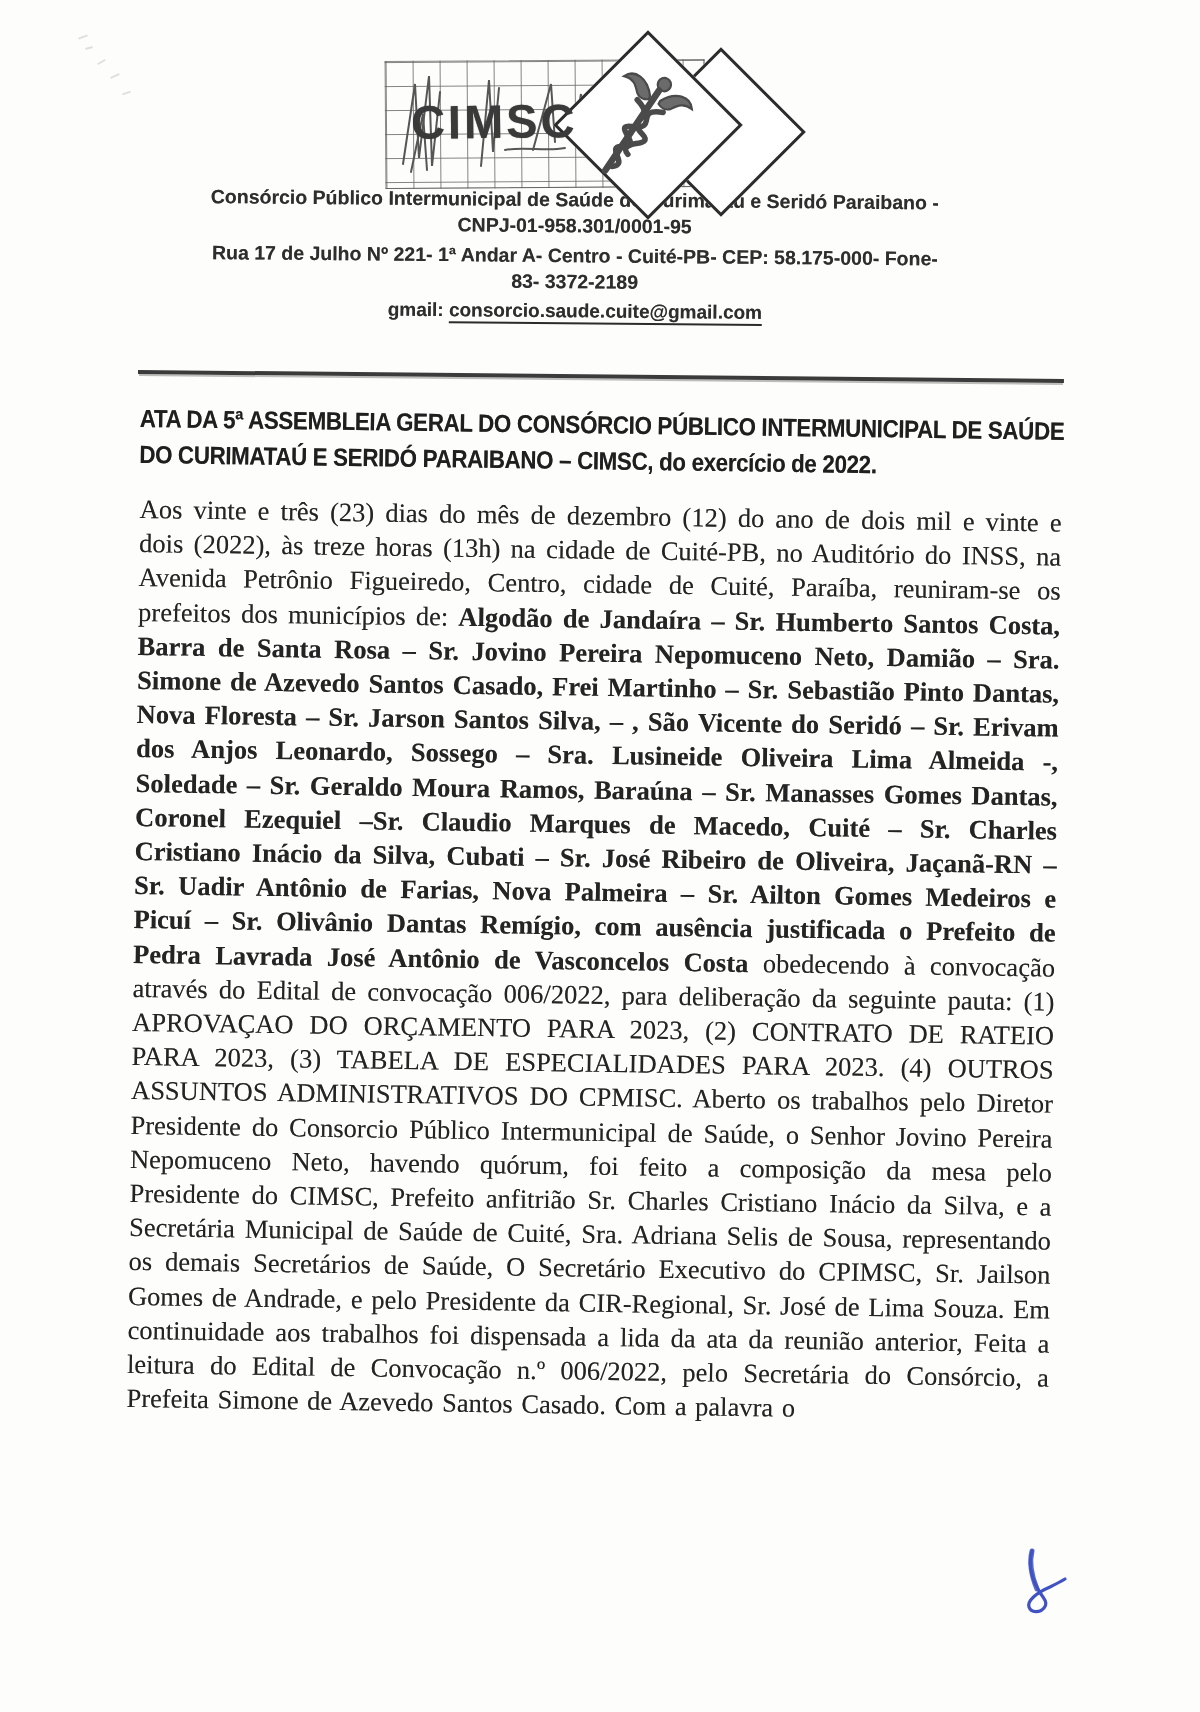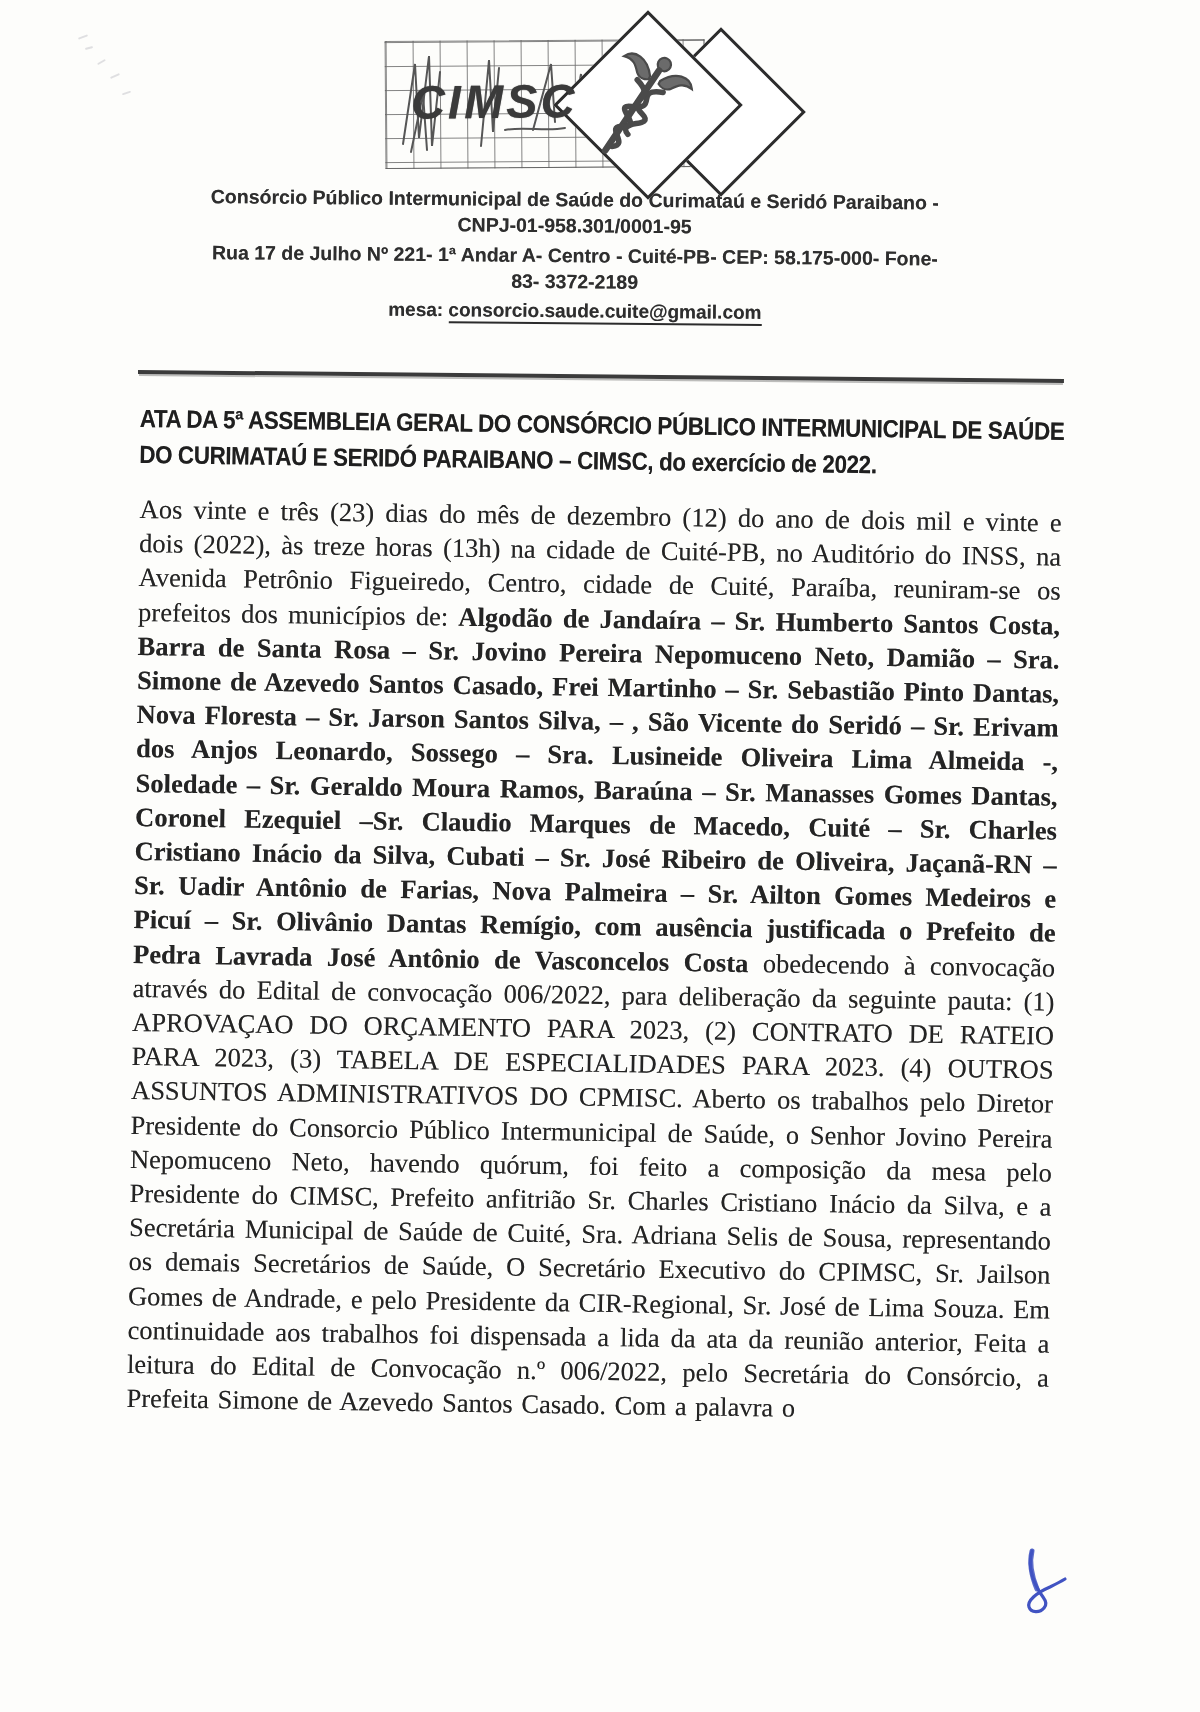--- a/index.html
+++ b/index.html
@@ -3,21 +3,21 @@
 <meta charset="utf-8">
 <style>
   html,body{margin:0;padding:0;}
   body{width:1200px;height:1712px;background:#e9e9e9;font-family:"Liberation Sans",sans-serif;}
   .sheet{position:absolute;left:0;top:0;width:1200px;height:1712px;background:#fdfdfb;overflow:hidden;}
 
   
   .pencil-mark{position:absolute;background:#c6c6cc;opacity:.55;height:2px;border-radius:2px;}
 
   
-  .logo{position:absolute;left:385px;top:34px;width:430px;height:145px;font-style:italic;}
+  .logo{position:absolute;left:385px;top:54px;width:430px;height:145px;}
   .logo-grid{position:absolute;left:0;top:6px;width:318px;height:126px;
     background:
       repeating-linear-gradient(to right, rgba(110,110,110,.85) 0 1px, transparent 1px 27px),
       repeating-linear-gradient(to bottom, rgba(110,110,110,.85) 0 1px, transparent 1px 24px);
     border:1px solid rgba(90,90,90,.7);transform:rotate(-.4deg);}
   .logo-scribble{position:absolute;left:0;top:0;width:318px;height:132px;}
   .diamond{position:absolute;background:#fff;border:3px solid #2c2c2c;transform:rotate(45deg);}
   .diamond-a{left:196px;top:4px;width:128px;height:128px;z-index:3;}
   .diamond-b{left:276px;top:18px;width:114px;height:114px;z-index:2;}
   .caduceus{position:absolute;left:208px;top:14px;width:92px;height:122px;z-index:4;transform:rotate(26deg);}
@@ -97,21 +97,21 @@
     <div>Consórcio Público Intermunicipal de Saúde do Curimataú e Seridó Paraibano -</div>
     <div>CNPJ-01-958.301/0001-95</div>
   </div>
 
   <div class="head-block head-addr">
     <div>Rua 17 de Julho Nº 221- 1ª Andar A- Centro - Cuité-PB- CEP: 58.175-000- Fone-</div>
     <div>83- 3372-2189</div>
   </div>
 
   <div class="head-block head-email">
-    <span>mesa: </span><span class="email-underline">consorcio.saude.cuite@gmail.com</span>
+    <span>gmail: </span><span class="email-underline">consorcio.saude.cuite@gmail.com</span>
   </div>
 
   <div class="separator"></div>
 
   <div class="doc-title">
     <div>ATA DA 5ª ASSEMBLEIA GERAL DO CONSÓRCIO PÚBLICO INTERMUNICIPAL DE SAÚDE</div>
     <div>DO CURIMATAÚ E SERIDÓ PARAIBANO – CIMSC, do exercício de 2022.</div>
   </div>
 
   <div class="doc-body"><span>Aos vinte e três (23) dias do mês de dezembro (12) do ano de dois mil e vinte e dois (2022), às treze horas (13h) na cidade de Cuité-PB, no Auditório do INSS, na Avenida Petrônio Figueiredo, Centro, cidade de Cuité, Paraíba, reuniram-se os prefeitos dos municípios de: </span><span class="seg-bold">Algodão de Jandaíra – Sr. Humberto Santos Costa, Barra de Santa Rosa – Sr. Jovino Pereira Nepomuceno Neto, Damião – Sra. Simone de Azevedo Santos Casado, Frei Martinho – Sr. Sebastião Pinto Dantas, Nova Floresta – Sr. Jarson Santos Silva, – , São Vicente do Seridó – Sr. Erivam dos Anjos Leonardo, Sossego – Sra. Lusineide Oliveira Lima Almeida -, Soledade – Sr. Geraldo Moura Ramos, Baraúna – Sr. Manasses Gomes Dantas, Coronel Ezequiel –Sr. Claudio Marques de Macedo, Cuité – Sr. Charles Cristiano Inácio da Silva, Cubati – Sr. José Ribeiro de Oliveira, Jaçanã-RN – Sr. Uadir Antônio de Farias, Nova Palmeira – Sr. Ailton Gomes Medeiros e Picuí – Sr. Olivânio Dantas Remígio, com ausência justificada o Prefeito de Pedra Lavrada José Antônio de Vasconcelos Costa</span><span> obedecendo à convocação através do Edital de convocação 006/2022, para deliberação da seguinte pauta: (1) APROVAÇAO DO ORÇAMENTO PARA 2023, (2) CONTRATO DE RATEIO PARA 2023, (3) TABELA DE ESPECIALIDADES PARA 2023. (4) OUTROS ASSUNTOS ADMINISTRATIVOS DO CPMISC. Aberto os trabalhos pelo Diretor Presidente do Consorcio Público Intermunicipal de Saúde, o Senhor Jovino Pereira Nepomuceno Neto, havendo quórum, foi feito a composição da mesa pelo Presidente do CIMSC, Prefeito anfitrião Sr. Charles Cristiano Inácio da Silva, e a Secretária Municipal de Saúde de Cuité, Sra. Adriana Selis de Sousa, representando os demais Secretários de Saúde, O Secretário Executivo do CPIMSC, Sr. Jailson Gomes de Andrade, e pelo Presidente da CIR-Regional, Sr. José de Lima Souza. Em continuidade aos trabalhos foi dispensada a lida da ata da reunião anterior, Feita a leitura do Edital de Convocação n.º 006/2022, pelo Secretária do Consórcio, a Prefeita Simone de Azevedo Santos Casado. Com a palavra o</span></div>

